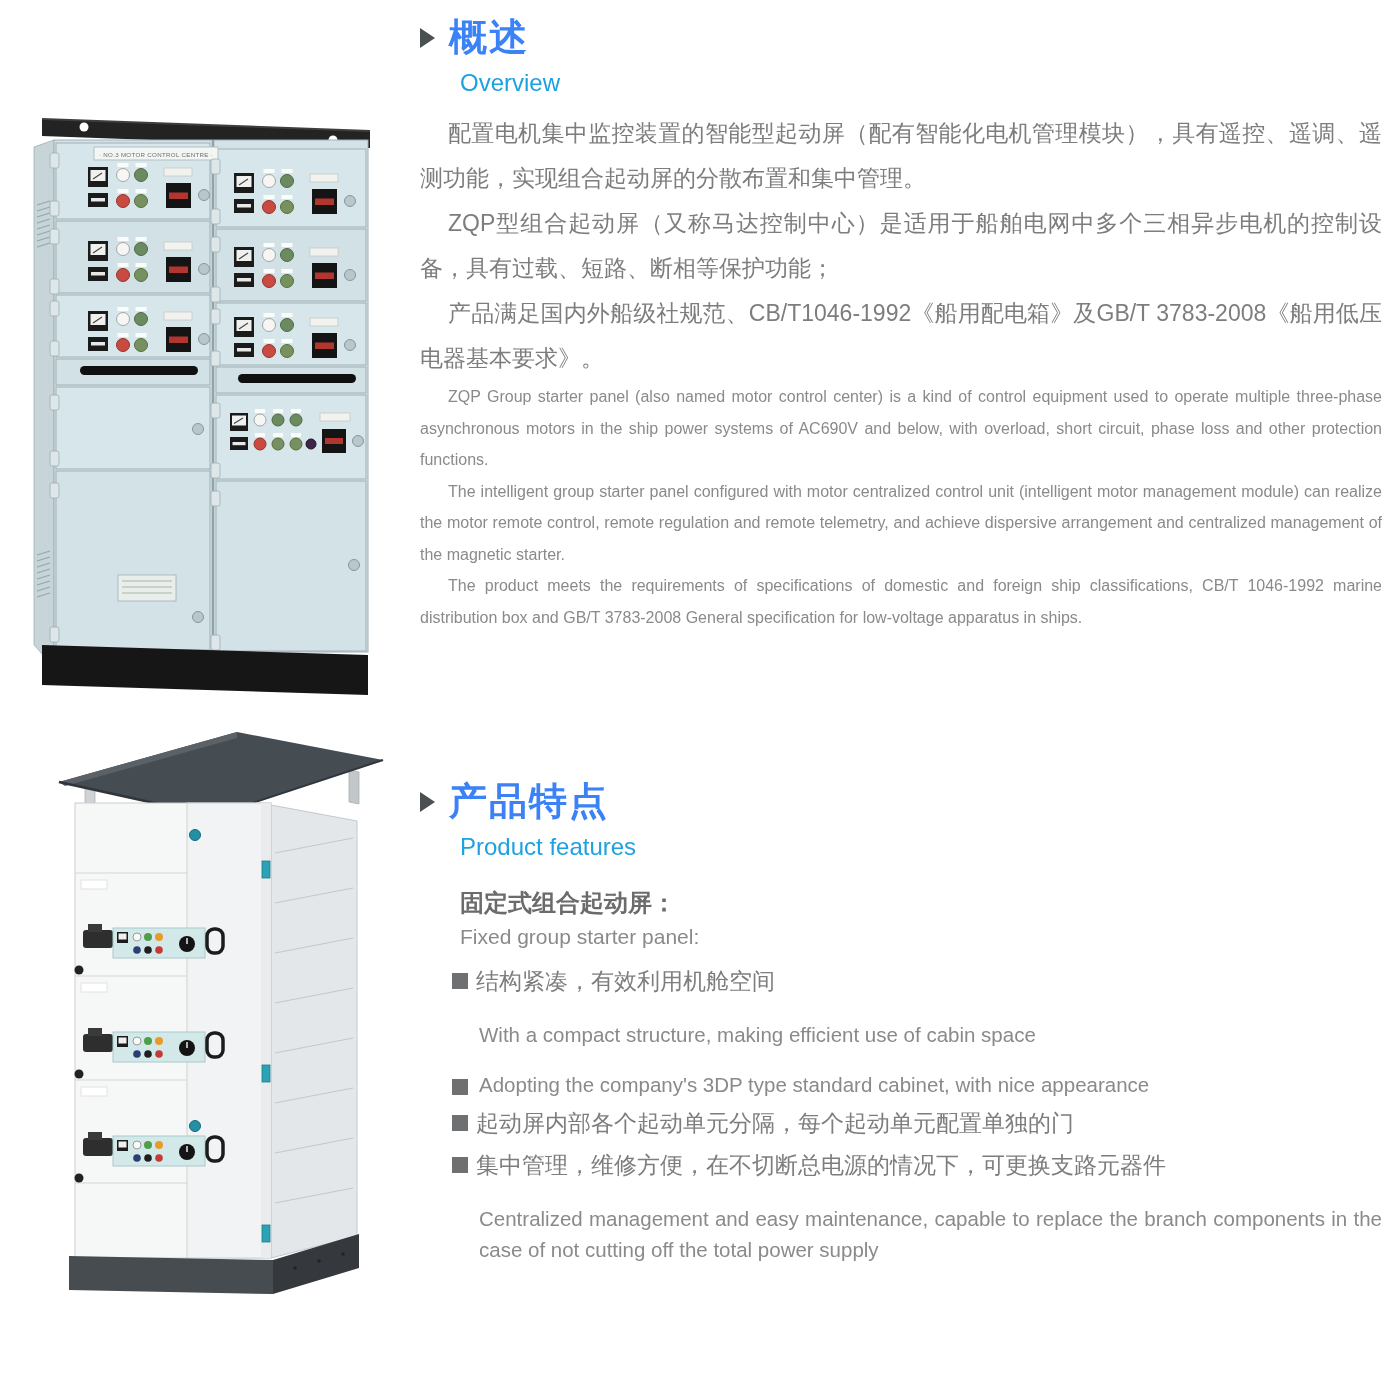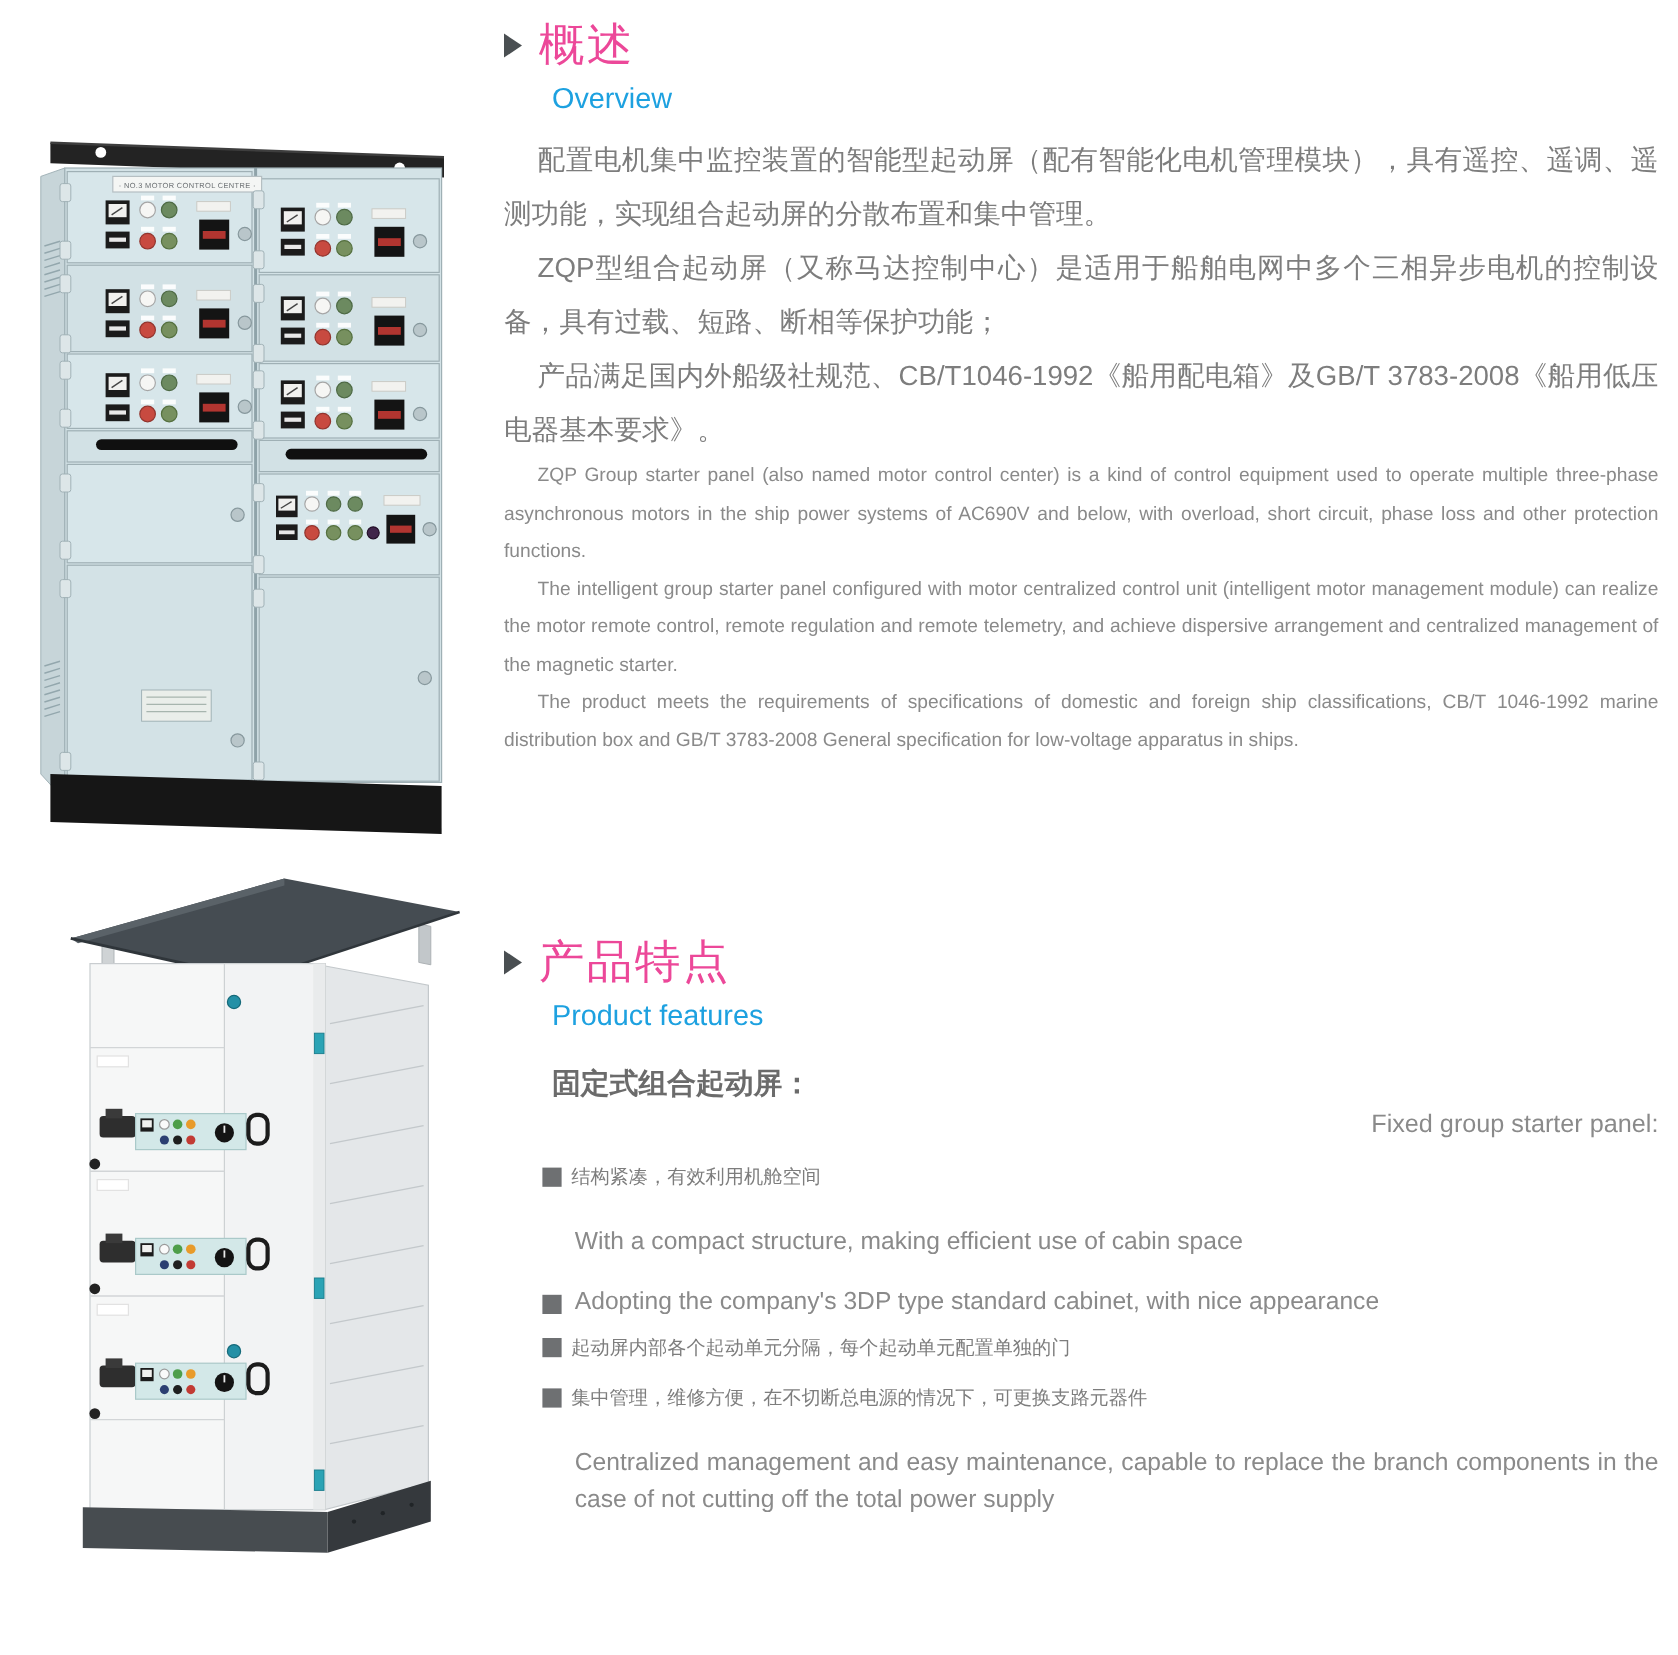--- a/index.html
+++ b/index.html
@@ -10,33 +10,33 @@
   .fig svg{display:block;width:100%;height:100%;}
   #fig1{left:28px;top:95px;width:388px;height:600px;}
   #fig2{left:55px;top:718px;width:332px;height:578px;}
   
   .section{position:absolute;left:420px;width:962px;}
   #overview{top:12px;}
   #features{top:776px;}
   .sec-head{display:flex;align-items:center;gap:14px;margin:0 0 6px 0;}
   .tri{width:0;height:0;border-left:15px solid #4a4f52;border-top:10px solid transparent;
        border-bottom:10px solid transparent;flex:0 0 auto;}
-  .h-cn{font-size:38px;color:#ec4899;font-weight:400;letter-spacing:2px;}
+  .h-cn{font-size:38px;color:#3b82f6;font-weight:700;letter-spacing:2px;}
   .h-en{font-size:24px;color:#1da1e0;margin:0 0 0 40px;font-weight:400;}
   .body-text{margin-top:14px;}
   p.cn{font-size:23px;line-height:45px;color:#7d7d7d;text-align:justify;
        text-indent:28px;margin:0;}
   p.en{font-size:16px;line-height:31.5px;color:#8a8a8a;text-align:justify;
        text-indent:28px;margin:0;}
   
   .subtitle-cn{font-size:24px;font-weight:bold;color:#6b6b6b;margin:26px 0 0 40px;}
-  .subtitle-en{font-size:21px;color:#8a8a8a;margin:6px 0 0 40px;text-align:right;}
+  .subtitle-en{font-size:21px;color:#8a8a8a;margin:6px 0 0 40px;}
   .feature-list{margin:14px 0 0 32px;}
   .feature-item{margin:0 0 5px 0;}
-  .feature-cn{position:relative;padding-left:24px;font-size:16px;line-height:37px;
+  .feature-cn{position:relative;padding-left:24px;font-size:23px;line-height:37px;
               color:#7d7d7d;}
   .sq{position:absolute;left:0;top:10px;width:16px;height:16px;background:#6e7072;}
   .feature-en{padding-left:27px;font-size:20.5px;line-height:31px;color:#8a8a8a;
               text-align:justify;margin-top:19px;}
 </style>
 </head>
 <body>
 
 <div class="page">
 

